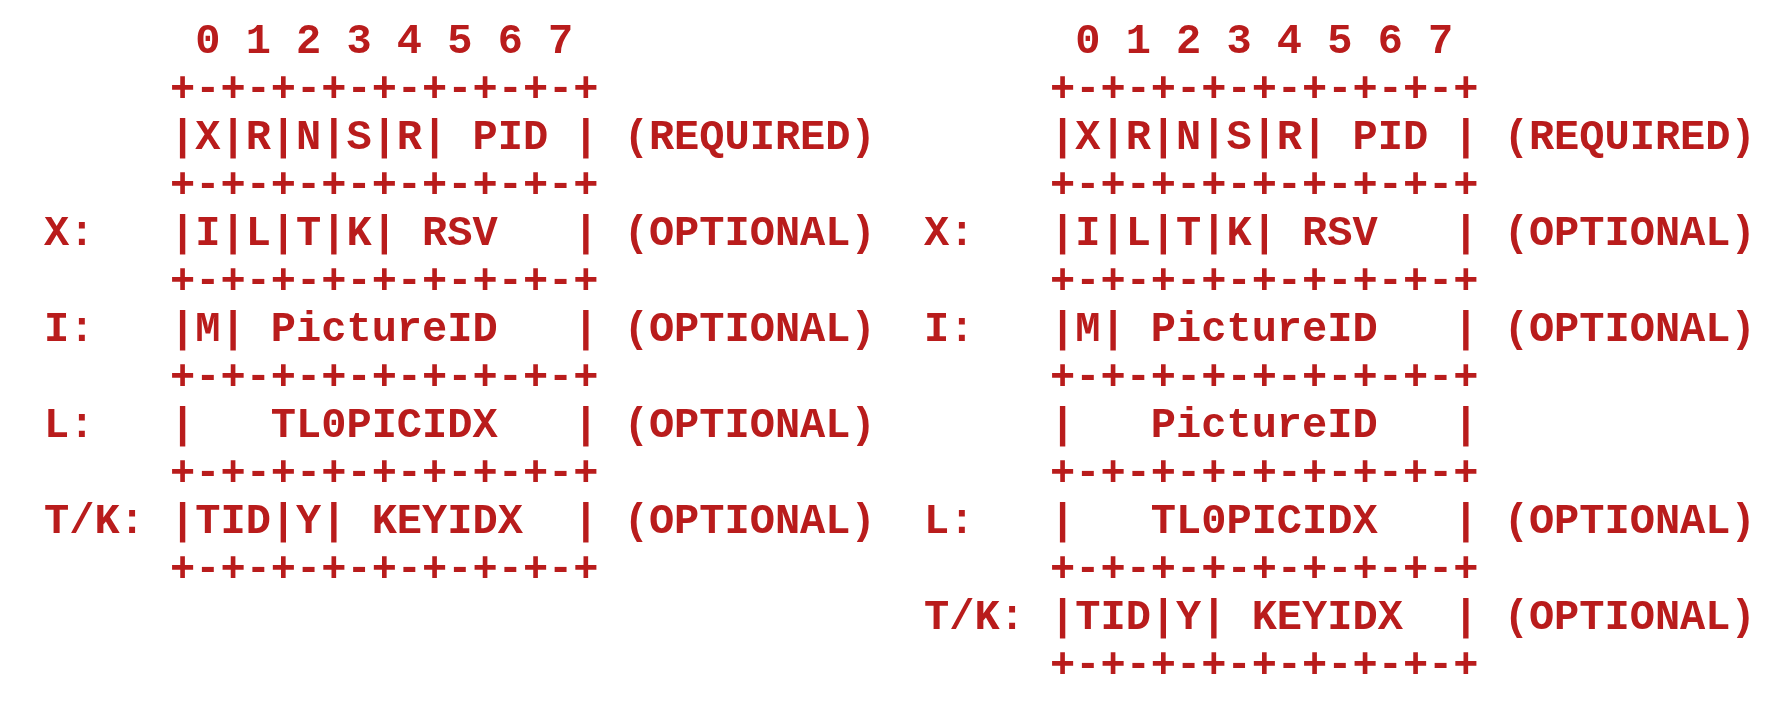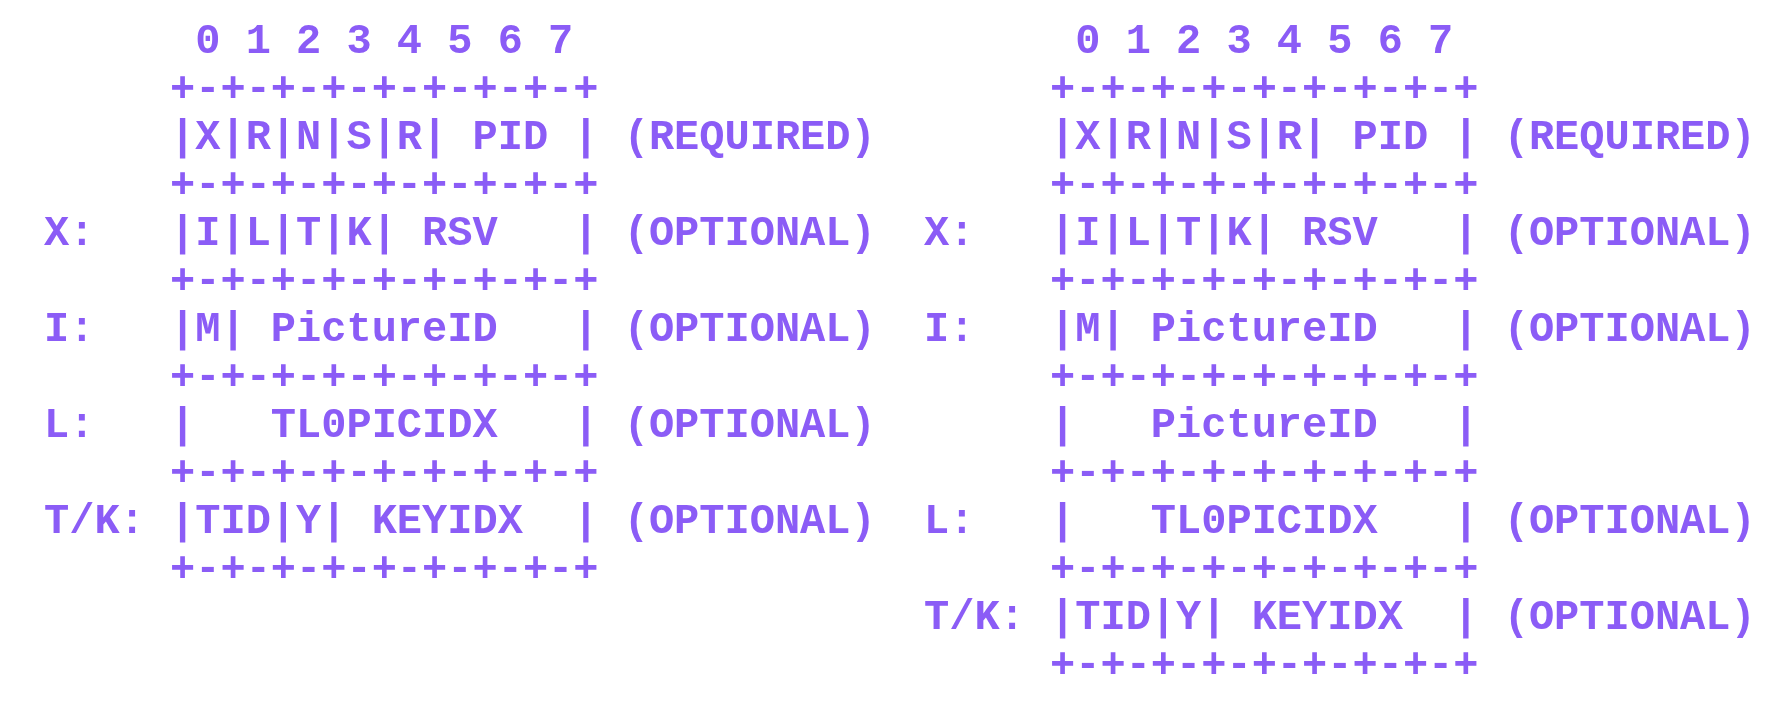--- a/index.html
+++ b/index.html
@@ -16,21 +16,21 @@
     background: #ffffff;
   }
   pre.ascii-diagram {
     position: absolute;
     top: 18px;
     font-family: "Liberation Mono", "DejaVu Sans Mono", monospace;
     font-weight: bold;
     font-size: 42px;
     line-height: 48px;
     letter-spacing: 0;
-    color: #8b5cf6;
+    color: #b91c1c;
     white-space: pre;
   }
   pre.ascii-diagram.pos-left  { left: 44px; }
   pre.ascii-diagram.pos-right { left: 924px; }
 </style>
 </head>
 <body>
 
 <div class="figure-canvas">
   <pre class="ascii-diagram pos-left">      0 1 2 3 4 5 6 7

